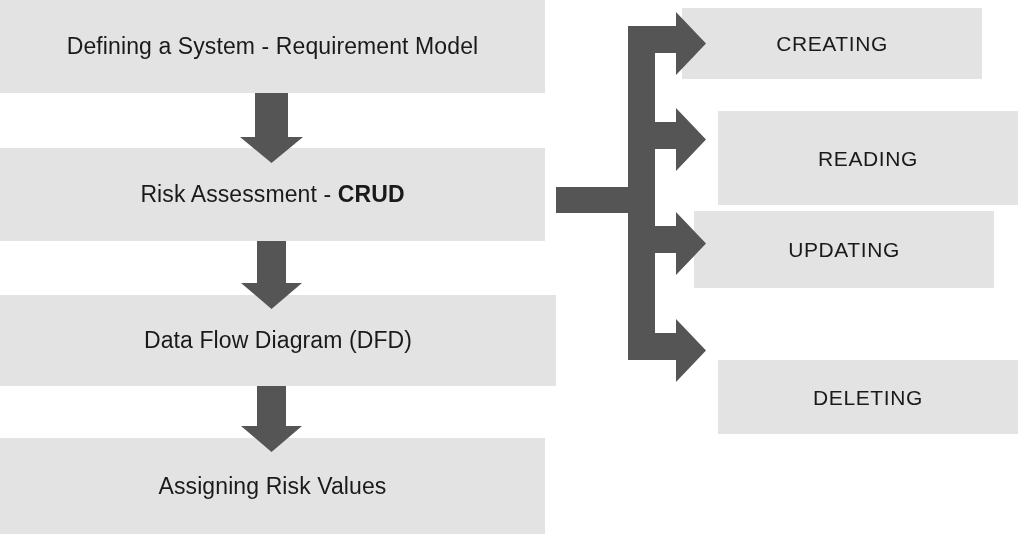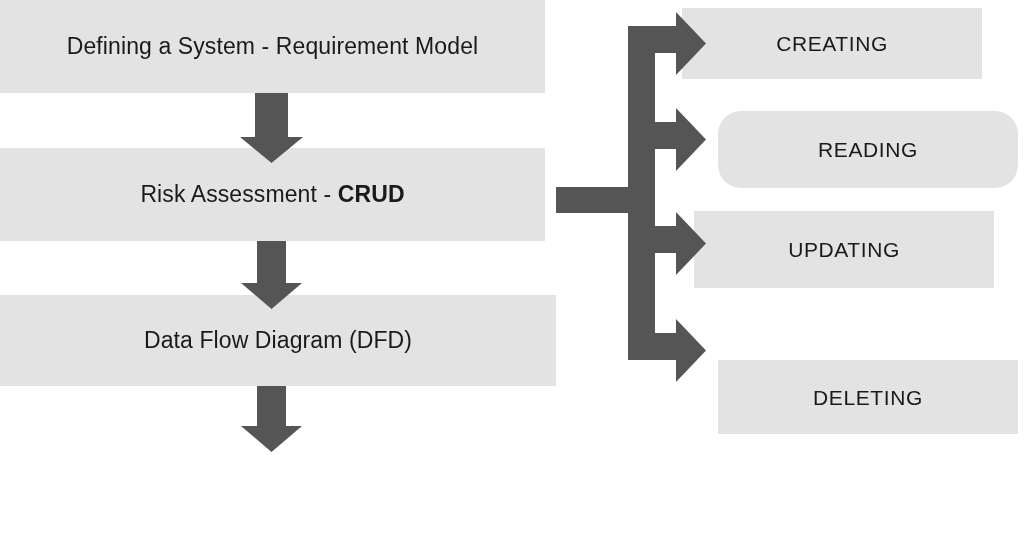--- a/index.html
+++ b/index.html
@@ -40,21 +40,21 @@
   .label .bold { font-weight: 700; }
 
   
   #box-stage-1 { left: 0;  top: 0;    width: 545px; height: 93px;  }
   #box-stage-2 { left: 0;  top: 148px;width: 545px; height: 93px;  }
   #box-stage-3 { left: 0;  top: 295px;width: 556px; height: 91px;  }
   #box-stage-4 { left: 0;  top: 438px;width: 545px; height: 96px;  }
 
   
   #box-crud-1 { left: 682px; top: 8px;   width: 300px; height: 71px; }
-  #box-crud-2 { left: 718px; top: 111px; width: 300px; height: 77px; border-radius: 23px; }
+  #box-crud-2 { left: 718px; top: 111px; width: 300px; height: 94px; }
   #box-crud-3 { left: 694px; top: 211px; width: 300px; height: 77px; }
   #box-crud-4 { left: 718px; top: 316px; width: 300px; height: 74px; margin-top: 44px; }
 
   
   #arrow-layer {
     position: absolute;
     left: 0; top: 0;
     width: 1024px;
     height: 534px;
     pointer-events: none;
@@ -71,20 +71,23 @@
   </div>
 
   <div class="box left" id="box-stage-2">
     <span class="label"><span>Risk Assessment - </span><span class="bold">CRUD</span></span>
   </div>
 
   <div class="box left" id="box-stage-3">
     <span class="label">Data Flow Diagram (DFD)</span>
   </div>
 
+  <div class="box left" id="box-stage-4">
+    <span class="label">Assigning Risk Values</span>
+  </div>
 
   <div class="box right" id="box-crud-1">
     <span class="label">CREATING</span>
   </div>
 
   <div class="box right" id="box-crud-2">
     <span class="label">READING</span>
   </div>
 
   <div class="box right" id="box-crud-3">

